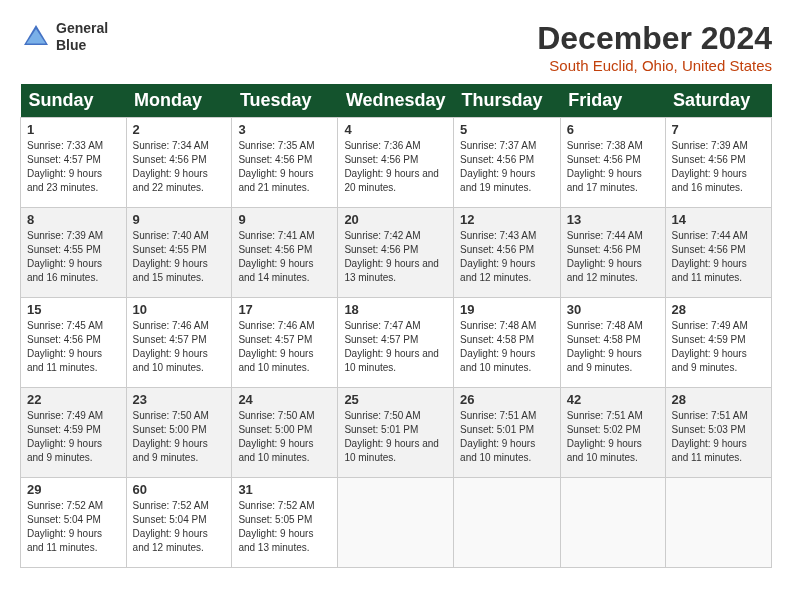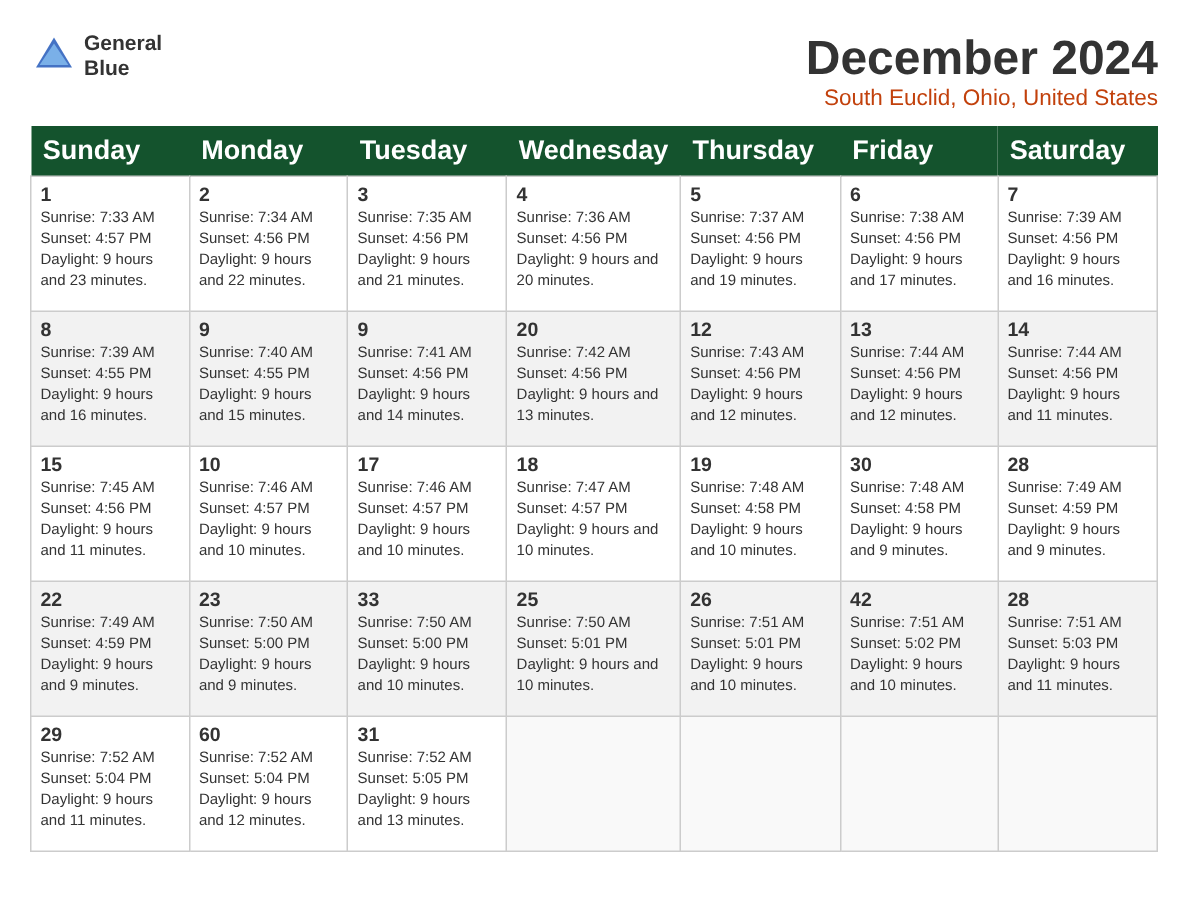--- a/index.html
+++ b/index.html
@@ -165,21 +165,21 @@
         <td><span class="day-number">30</span>
 <span class="day-info">Sunrise: 7:48 AM<br>Sunset: 4:58 PM<br>Daylight: 9 hours and 9 minutes.</span></td>
         <td><span class="day-number">28</span>
 <span class="day-info">Sunrise: 7:49 AM<br>Sunset: 4:59 PM<br>Daylight: 9 hours and 9 minutes.</span></td>
       </tr>
       <tr>
         <td><span class="day-number">22</span>
 <span class="day-info">Sunrise: 7:49 AM<br>Sunset: 4:59 PM<br>Daylight: 9 hours and 9 minutes.</span></td>
         <td><span class="day-number">23</span>
 <span class="day-info">Sunrise: 7:50 AM<br>Sunset: 5:00 PM<br>Daylight: 9 hours and 9 minutes.</span></td>
-        <td><span class="day-number">33</span>
+        <td><span class="day-number">24</span>
 <span class="day-info">Sunrise: 7:50 AM<br>Sunset: 5:00 PM<br>Daylight: 9 hours and 10 minutes.</span></td>
         <td><span class="day-number">25</span>
 <span class="day-info">Sunrise: 7:50 AM<br>Sunset: 5:01 PM<br>Daylight: 9 hours and 10 minutes.</span></td>
         <td><span class="day-number">26</span>
 <span class="day-info">Sunrise: 7:51 AM<br>Sunset: 5:01 PM<br>Daylight: 9 hours and 10 minutes.</span></td>
         <td><span class="day-number">42</span>
 <span class="day-info">Sunrise: 7:51 AM<br>Sunset: 5:02 PM<br>Daylight: 9 hours and 10 minutes.</span></td>
         <td><span class="day-number">28</span>
 <span class="day-info">Sunrise: 7:51 AM<br>Sunset: 5:03 PM<br>Daylight: 9 hours and 11 minutes.</span></td>
       </tr>

